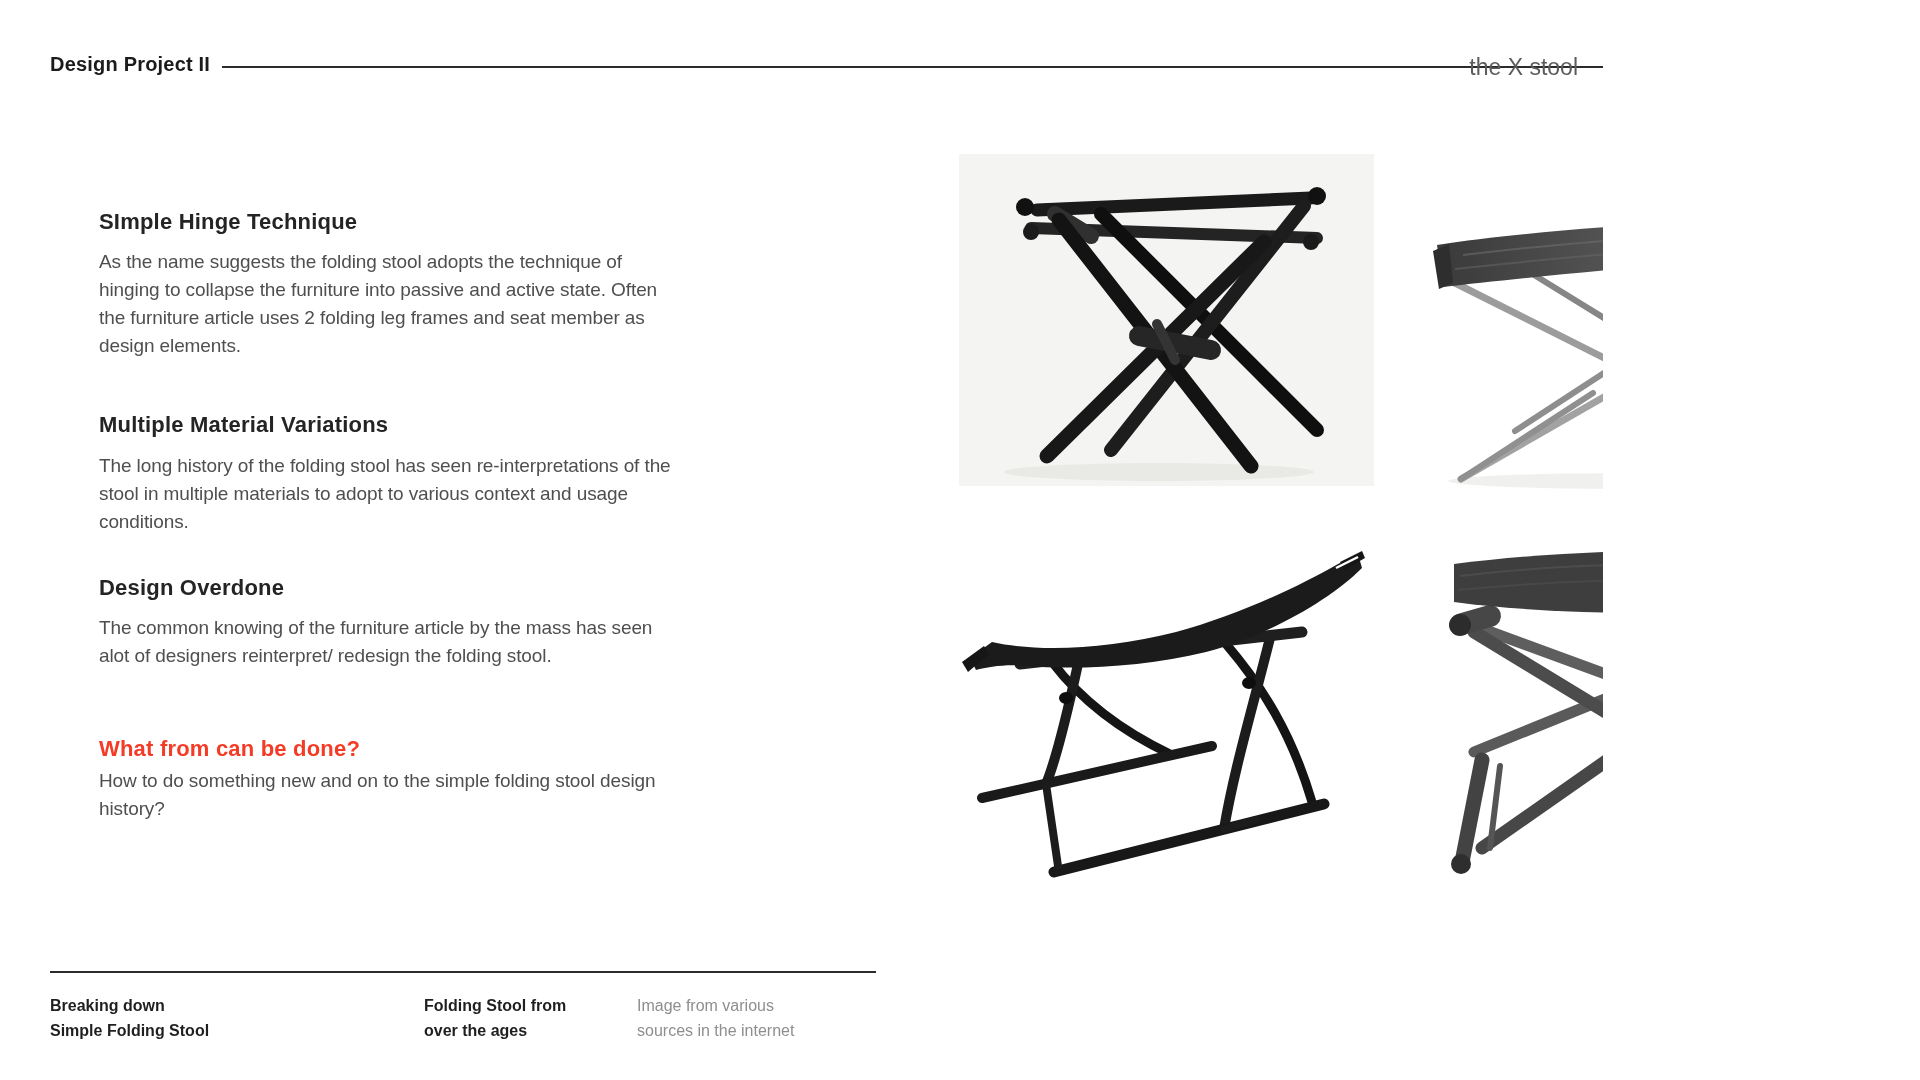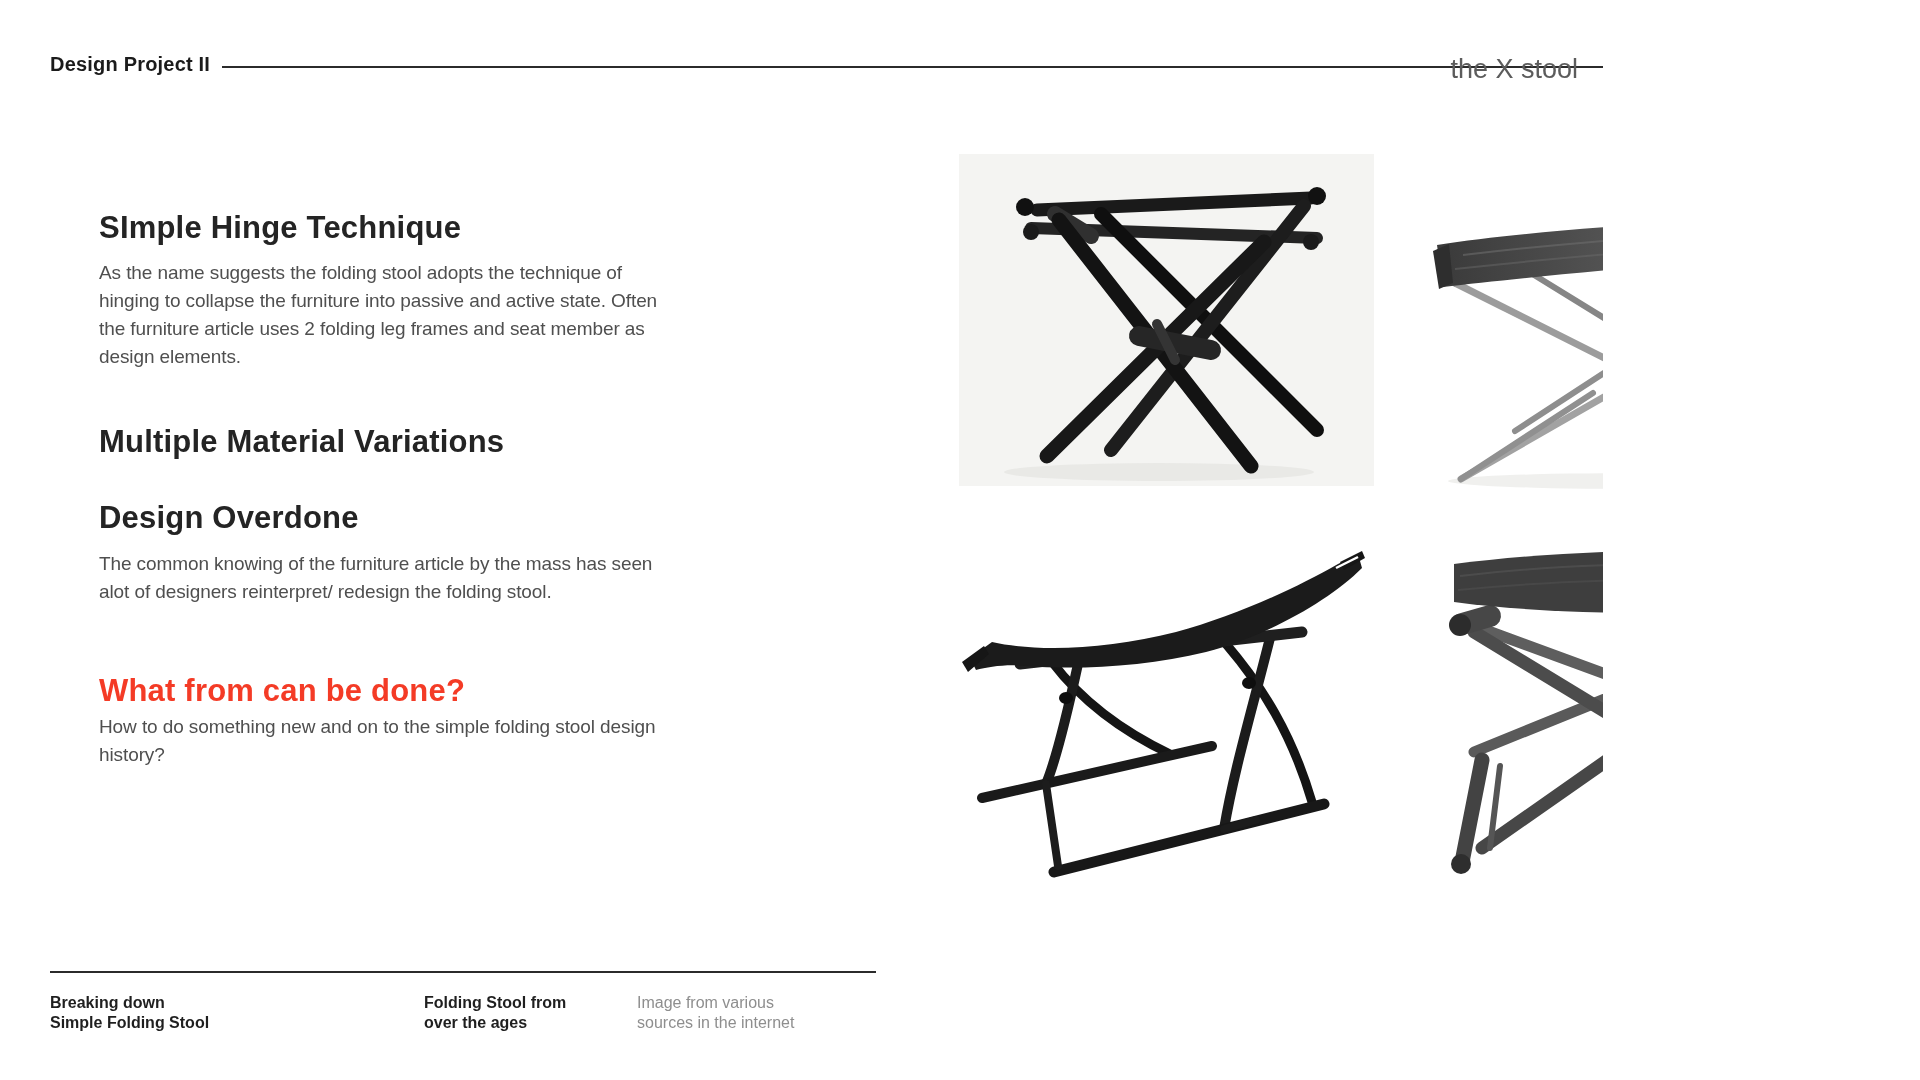--- a/index.html
+++ b/index.html
@@ -18,50 +18,50 @@
   .header-title {
     position: absolute; left: 50px; top: 53px;
     font-size: 20px; font-weight: 600; color: #1b1b1b; letter-spacing: 0.2px;
   }
   .header-rule {
     position: absolute; left: 222px; top: 66px;
     width: 1568px; height: 1.5px; background: #2b2b2b;
   }
   .header-project {
     position: absolute; right: 25px; top: 54px;
-    font-size: 27px; font-weight: 400; color: #5c5c5c;
+    font-size: 23px; font-weight: 400; color: #5c5c5c;
   }
 
   
   .text-col {
     position: absolute; left: 99px; top: 209px; width: 700px;
   }
   .sec-heading {
-    font-size: 31px; line-height: 1.2; font-weight: 700;
+    font-size: 22px; line-height: 1.2; font-weight: 700;
     color: #242424; letter-spacing: 0.2px;
   }
   .sec-heading.accent { color: #f43b26; }
   .sec-body {
     margin-top: 13px;
     font-size: 19px; line-height: 28px; font-weight: 400;
     color: #4f4f4f; white-space: pre-line; letter-spacing: -0.1px;
   }
   .gap-lg { margin-top: 52px; }
   .gap-md { margin-top: 39px; }
   .gap-xl { margin-top: 66px; }
   .tight { margin-top: 4px; }
 
   
   .footer-rule {
     position: absolute; left: 50px; top: 971px;
     width: 826px; height: 1.5px; background: #2b2b2b;
   }
   .footer-label {
     position: absolute; top: 993px;
-    font-size: 16px; line-height: 20px; white-space: pre-line;
+    font-size: 16px; line-height: 25px; white-space: pre-line;
   }
   .footer-label.strong { font-weight: 700; color: #1f1f1f; }
   .footer-label.muted  { font-weight: 400; color: #8e8e8e; }
   .fl-1 { left: 50px; }
   .fl-2 { left: 424px; }
   .fl-3 { left: 637px; }
 
   
   .photo { position: absolute; overflow: hidden; }
   .photo svg { display: block; width: 100%; height: 100%; }
@@ -80,20 +80,23 @@
   <div class="header-project">the X stool</div>
 
   <div class="text-col">
     <div class="sec-heading">SImple Hinge Technique</div>
     <div class="sec-body">As the name suggests the folding stool adopts the technique of
 hinging to collapse the furniture into passive and active state. Often
 the furniture article uses 2 folding leg frames and seat member as
 design elements.</div>
 
     <div class="sec-heading gap-lg">Multiple Material Variations</div>
+    <div class="sec-body">The long history of the folding stool has seen re-interpretations of the
+stool in multiple materials to adopt to various context and usage
+conditions.</div>
 
     <div class="sec-heading gap-md">Design Overdone</div>
     <div class="sec-body">The common knowing of the furniture article by the mass has seen
 alot of designers reinterpret/ redesign the folding stool.</div>
 
     <div class="sec-heading accent gap-xl">What from can be done?</div>
     <div class="sec-body tight">How to do something new and on to the simple folding stool design
 history?</div>
   </div>
 

